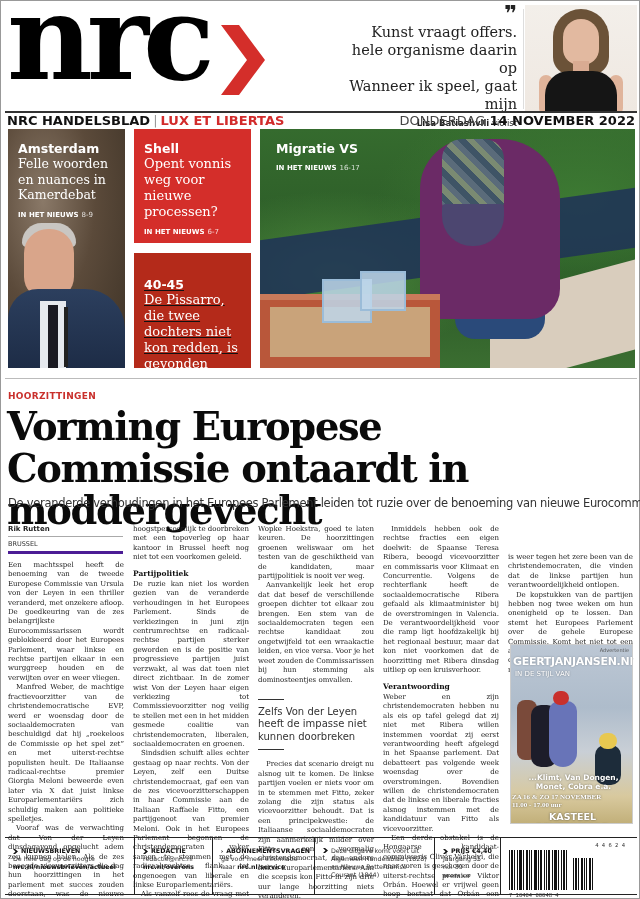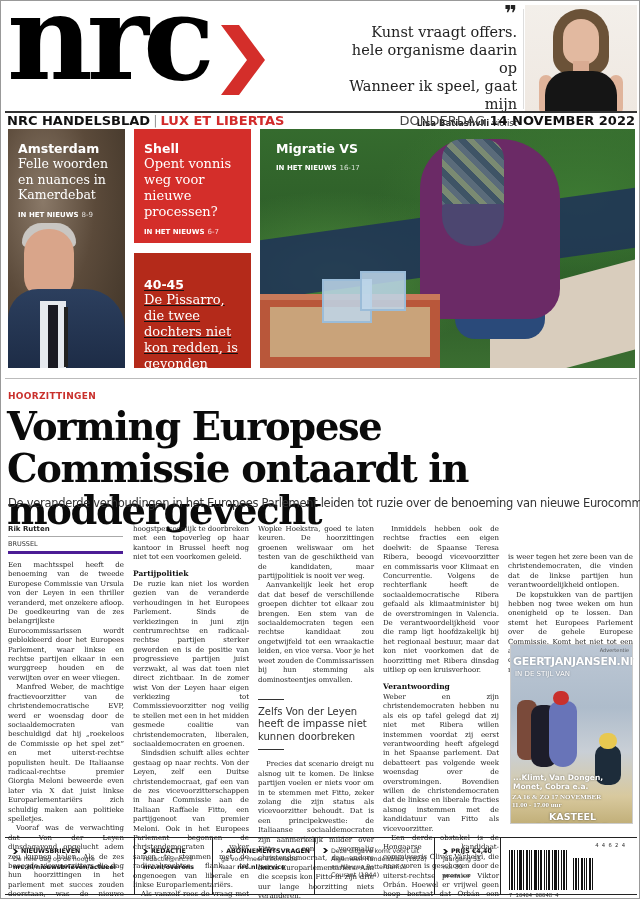--- a/index.html
+++ b/index.html
@@ -105,21 +105,21 @@
   .ad { position: absolute; left: 509px; top: 643px; width: 123px; height: 180px; background: linear-gradient(180deg, #bcc7d4 0%, #aebccb 35%, #c9cfd6 60%, #d8c99e 85%, #c2b07a 100%); overflow: hidden; border: 1px solid #ccc; }
   .ad-label { position: absolute; right: 3px; top: 2px; font-family: "DejaVu Sans", sans-serif; font-size: 5px; color: #555; }
   .ad-title { position: absolute; left: 2px; top: 10px; width: 121px; font-family: "DejaVu Sans", sans-serif; font-weight: bold; font-size: 11px; color: #fff; letter-spacing: -0.3px; text-shadow: 0 0 2px rgba(0,0,0,0.3); }
   .ad-sub { position: absolute; left: 4px; top: 25px; font-family: "DejaVu Sans", sans-serif; font-size: 7px; color: #fff; text-shadow: 0 0 2px rgba(0,0,0,0.4); }
   .ad .girl1 { position:absolute; left: 6px; top: 55px; width: 20px; height: 60px; background: #7a4a3a; border-radius: 8px; }
   .ad .girl2 { position:absolute; left: 20px; top: 60px; width: 26px; height: 62px; background: #1d1d2a; border-radius: 10px; }
   .ad .girl3 { position:absolute; left: 38px; top: 56px; width: 28px; height: 66px; background: #6874b8; border-radius: 10px 10px 14px 14px; }
   .ad .hat { position:absolute; left: 42px; top: 46px; width: 16px; height: 14px; background: #c9302c; border-radius: 8px; }
   .ad .girl4 { position:absolute; left: 84px; top: 100px; width: 26px; height: 40px; background: #1d2c3a; border-radius: 10px; }
   .ad .hair4 { position:absolute; left: 88px; top: 88px; width: 18px; height: 16px; background: #e8c850; border-radius: 9px; }
-  .ad-artists { position: absolute; left: 2px; top: 128px; width: 121px; text-align: left; font-family: "DejaVu Sans", sans-serif; font-weight: bold; font-size: 7.5px; line-height: 9px; color: #fff; text-shadow: 0 0 2px rgba(0,0,0,0.5); }
+  .ad-artists { position: absolute; left: 2px; top: 128px; width: 121px; text-align: center; font-family: "DejaVu Sans", sans-serif; font-weight: bold; font-size: 7.5px; line-height: 9px; color: #fff; text-shadow: 0 0 2px rgba(0,0,0,0.5); }
   .ad-dates { position: absolute; left: 1px; top: 148px; width: 121px; font-family: Liberation Serif, serif; font-weight: bold; font-size: 7px; line-height: 8px; color: #fff; text-shadow: 0 0 2px rgba(0,0,0,0.6); }
   .ad-venue { position: absolute; left: 1px; top: 166px; width: 121px; text-align: center; font-family: "DejaVu Sans", sans-serif; font-weight: bold; font-size: 9.5px; color: #fff; text-shadow: 0 0 2px rgba(0,0,0,0.6); }
 
   
   .footer { position: absolute; left: 4px; top: 836px; width: 632px; height: 58px; border-top: 1px solid #222; border-bottom: 1px solid #222; display: flex; }
   .fcell { position: relative; height: 100%; padding: 9px 4px 0 8px; font-family: "DejaVu Sans", sans-serif; font-size: 6.3px; line-height: 8px; color: #333; border-right: 1px solid #222; }
   .fcell:last-child { border-right: none; }
   .fcell .fhead { font-weight: bold; color: #111; display: flex; align-items: center; gap: 3px; }
   .fcell .fhead .bullet { display: inline-block; width: 5px; height: 5px; }
   .fcell b { color: #111; }

